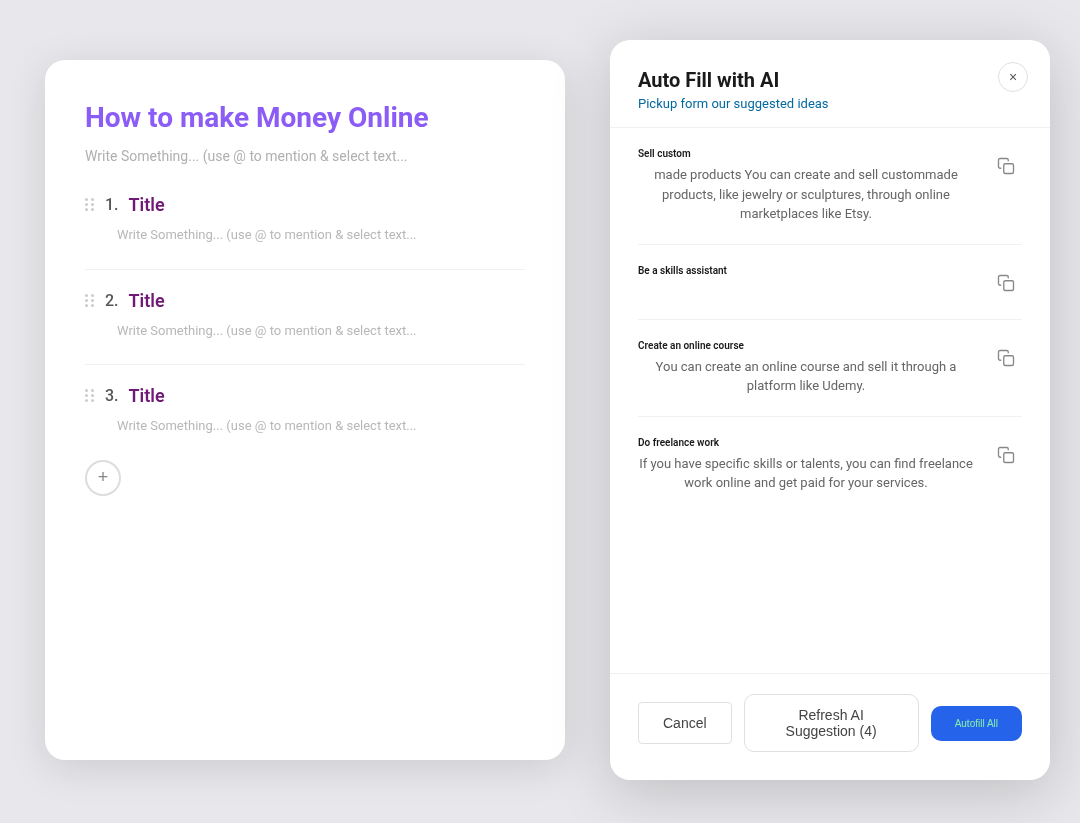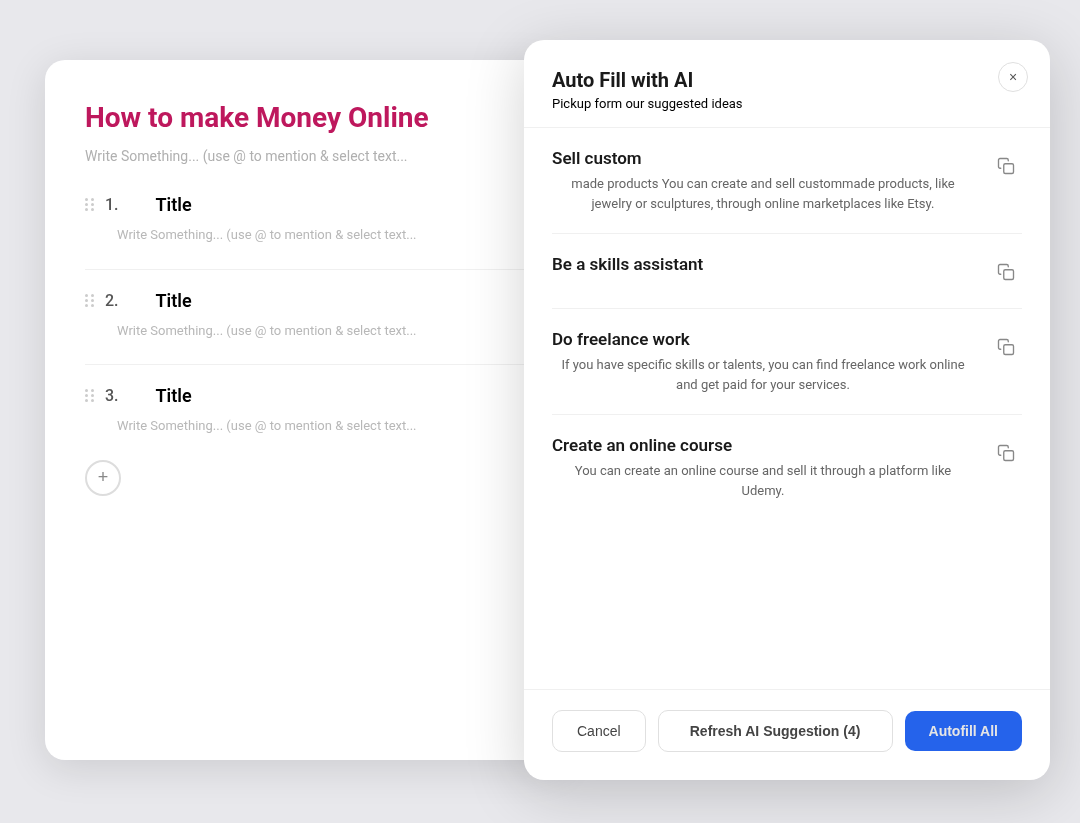--- a/index.html
+++ b/index.html
@@ -26,21 +26,21 @@
       background: #ffffff;
       border-radius: 20px;
       box-shadow: 0 8px 40px rgba(0,0,0,0.12);
       padding: 40px 40px 40px 40px;
       z-index: 1;
     }
 
     .editor-title {
       font-size: 28px;
       font-weight: 700;
-      color: #be185d;
+      color: #8b5cf6;
       margin-bottom: 12px;
       line-height: 1.3;
     }
 
     .editor-placeholder-main {
       font-size: 14px;
       color: #b0b0b0;
       margin-bottom: 30px;
     }
 
@@ -79,22 +79,21 @@
 
     .section-number {
       font-size: 16px;
       color: #555;
       font-weight: 500;
     }
 
     .section-title {
       font-size: 18px;
       font-weight: 600;
-      color: #000000;
-      margin-left: 27px;
+      color: #701a75;
     }
 
     .editor-section-placeholder {
       font-size: 13px;
       color: #b8b8b8;
       margin-left: 32px;
       line-height: 1.5;
     }
 
     .section-divider {
@@ -116,21 +115,21 @@
       color: #888;
       font-size: 18px;
       margin-top: 10px;
     }
 
     
     .ai-modal {
       position: absolute;
       right: 30px;
       top: 40px;
-      width: 526px;
+      width: 440px;
       height: 740px;
       background: #ffffff;
       border-radius: 20px;
       box-shadow: 0 12px 60px rgba(0,0,0,0.18);
       z-index: 20;
       display: flex;
       flex-direction: column;
       pointer-events: all;
     }
 
@@ -142,21 +141,21 @@
 
     .modal-title {
       font-size: 20px;
       font-weight: 700;
       color: #1a1a1a;
       margin-bottom: 4px;
     }
 
     .modal-subtitle {
       font-size: 13px;
-      color: #000000;
+      color: #0369a1;
     }
 
     .modal-close {
       position: absolute;
       top: 22px;
       right: 22px;
       width: 30px;
       height: 30px;
       border-radius: 50%;
       border: 1.5px solid #e0e0e0;
@@ -185,21 +184,21 @@
 
     .suggestion-item:last-child {
       border-bottom: none;
     }
 
     .suggestion-content {
       flex: 1;
     }
 
     .suggestion-title {
-      font-size: 17px;
+      font-size: 10px;
       font-weight: 600;
       color: #1a1a1a;
       margin-bottom: 6px;
     }
 
     .suggestion-desc {
       font-size: 13px;
       color: #666;
       line-height: 1.5;
       text-align: center;
@@ -225,49 +224,49 @@
     .modal-footer {
       padding: 20px 28px 28px 28px;
       display: flex;
       align-items: center;
       gap: 12px;
       border-top: 1px solid #f0f0f0;
     }
 
     .btn-cancel {
       padding: 12px 24px;
-      border-radius: 10px;
+      border-radius: 4px;
       border: 1.5px solid #e0e0e0;
       background: white;
       font-size: 14px;
       font-weight: 500;
       color: #444;
       cursor: pointer;
     }
 
     .btn-refresh {
       padding: 12px 20px;
       border-radius: 10px;
       border: 1.5px solid #e0e0e0;
       background: white;
       font-size: 14px;
-      font-weight: 700;
+      font-weight: 400;
       color: #444;
       cursor: pointer;
       flex: 1;
     }
 
     .btn-autofill {
       padding: 12px 24px;
       border-radius: 10px;
       border: none;
       background: #2563eb;
-      font-size: 14px;
-      font-weight: 700;
-      color: #e5e5e5;
+      font-size: 10px;
+      font-weight: 400;
+      color: #86efac;
       cursor: pointer;
     }
   </style>
 </head>
 <body>
 
 <div class="editor-card">
   <div class="editor-title">How to make Money Online</div>
   <div class="editor-placeholder-main">Write Something... (use @ to mention &amp; select text...</div>
 
@@ -361,35 +360,35 @@
       <div class="copy-icon">
         <svg viewBox="0 0 24 24" fill="none" stroke="currentColor" stroke-width="1.8" stroke-linecap="round" stroke-linejoin="round">
           <rect x="9" y="9" width="13" height="13" rx="2" ry="2"></rect>
           <path d="M5 15H4a2 2 0 0 1-2-2V4a2 2 0 0 1 2-2h9a2 2 0 0 1 2 2v1"></path>
         </svg>
       </div>
     </div>
 
     <div class="suggestion-item">
       <div class="suggestion-content">
-        <div class="suggestion-title">Do freelance work</div>
-        <div class="suggestion-desc">If you have specific skills or talents, you can find freelance work online and get paid for your services.</div>
+        <div class="suggestion-title">Create an online course</div>
+        <div class="suggestion-desc">You can create an online course and sell it through a platform like Udemy.</div>
       </div>
       <div class="copy-icon">
         <svg viewBox="0 0 24 24" fill="none" stroke="currentColor" stroke-width="1.8" stroke-linecap="round" stroke-linejoin="round">
           <rect x="9" y="9" width="13" height="13" rx="2" ry="2"></rect>
           <path d="M5 15H4a2 2 0 0 1-2-2V4a2 2 0 0 1 2-2h9a2 2 0 0 1 2 2v1"></path>
         </svg>
       </div>
     </div>
 
     <div class="suggestion-item">
       <div class="suggestion-content">
-        <div class="suggestion-title">Create an online course</div>
-        <div class="suggestion-desc">You can create an online course and sell it through a platform like Udemy.</div>
+        <div class="suggestion-title">Do freelance work</div>
+        <div class="suggestion-desc">If you have specific skills or talents, you can find freelance work online and get paid for your services.</div>
       </div>
       <div class="copy-icon">
         <svg viewBox="0 0 24 24" fill="none" stroke="currentColor" stroke-width="1.8" stroke-linecap="round" stroke-linejoin="round">
           <rect x="9" y="9" width="13" height="13" rx="2" ry="2"></rect>
           <path d="M5 15H4a2 2 0 0 1-2-2V4a2 2 0 0 1 2-2h9a2 2 0 0 1 2 2v1"></path>
         </svg>
       </div>
     </div>
   </div>
 

